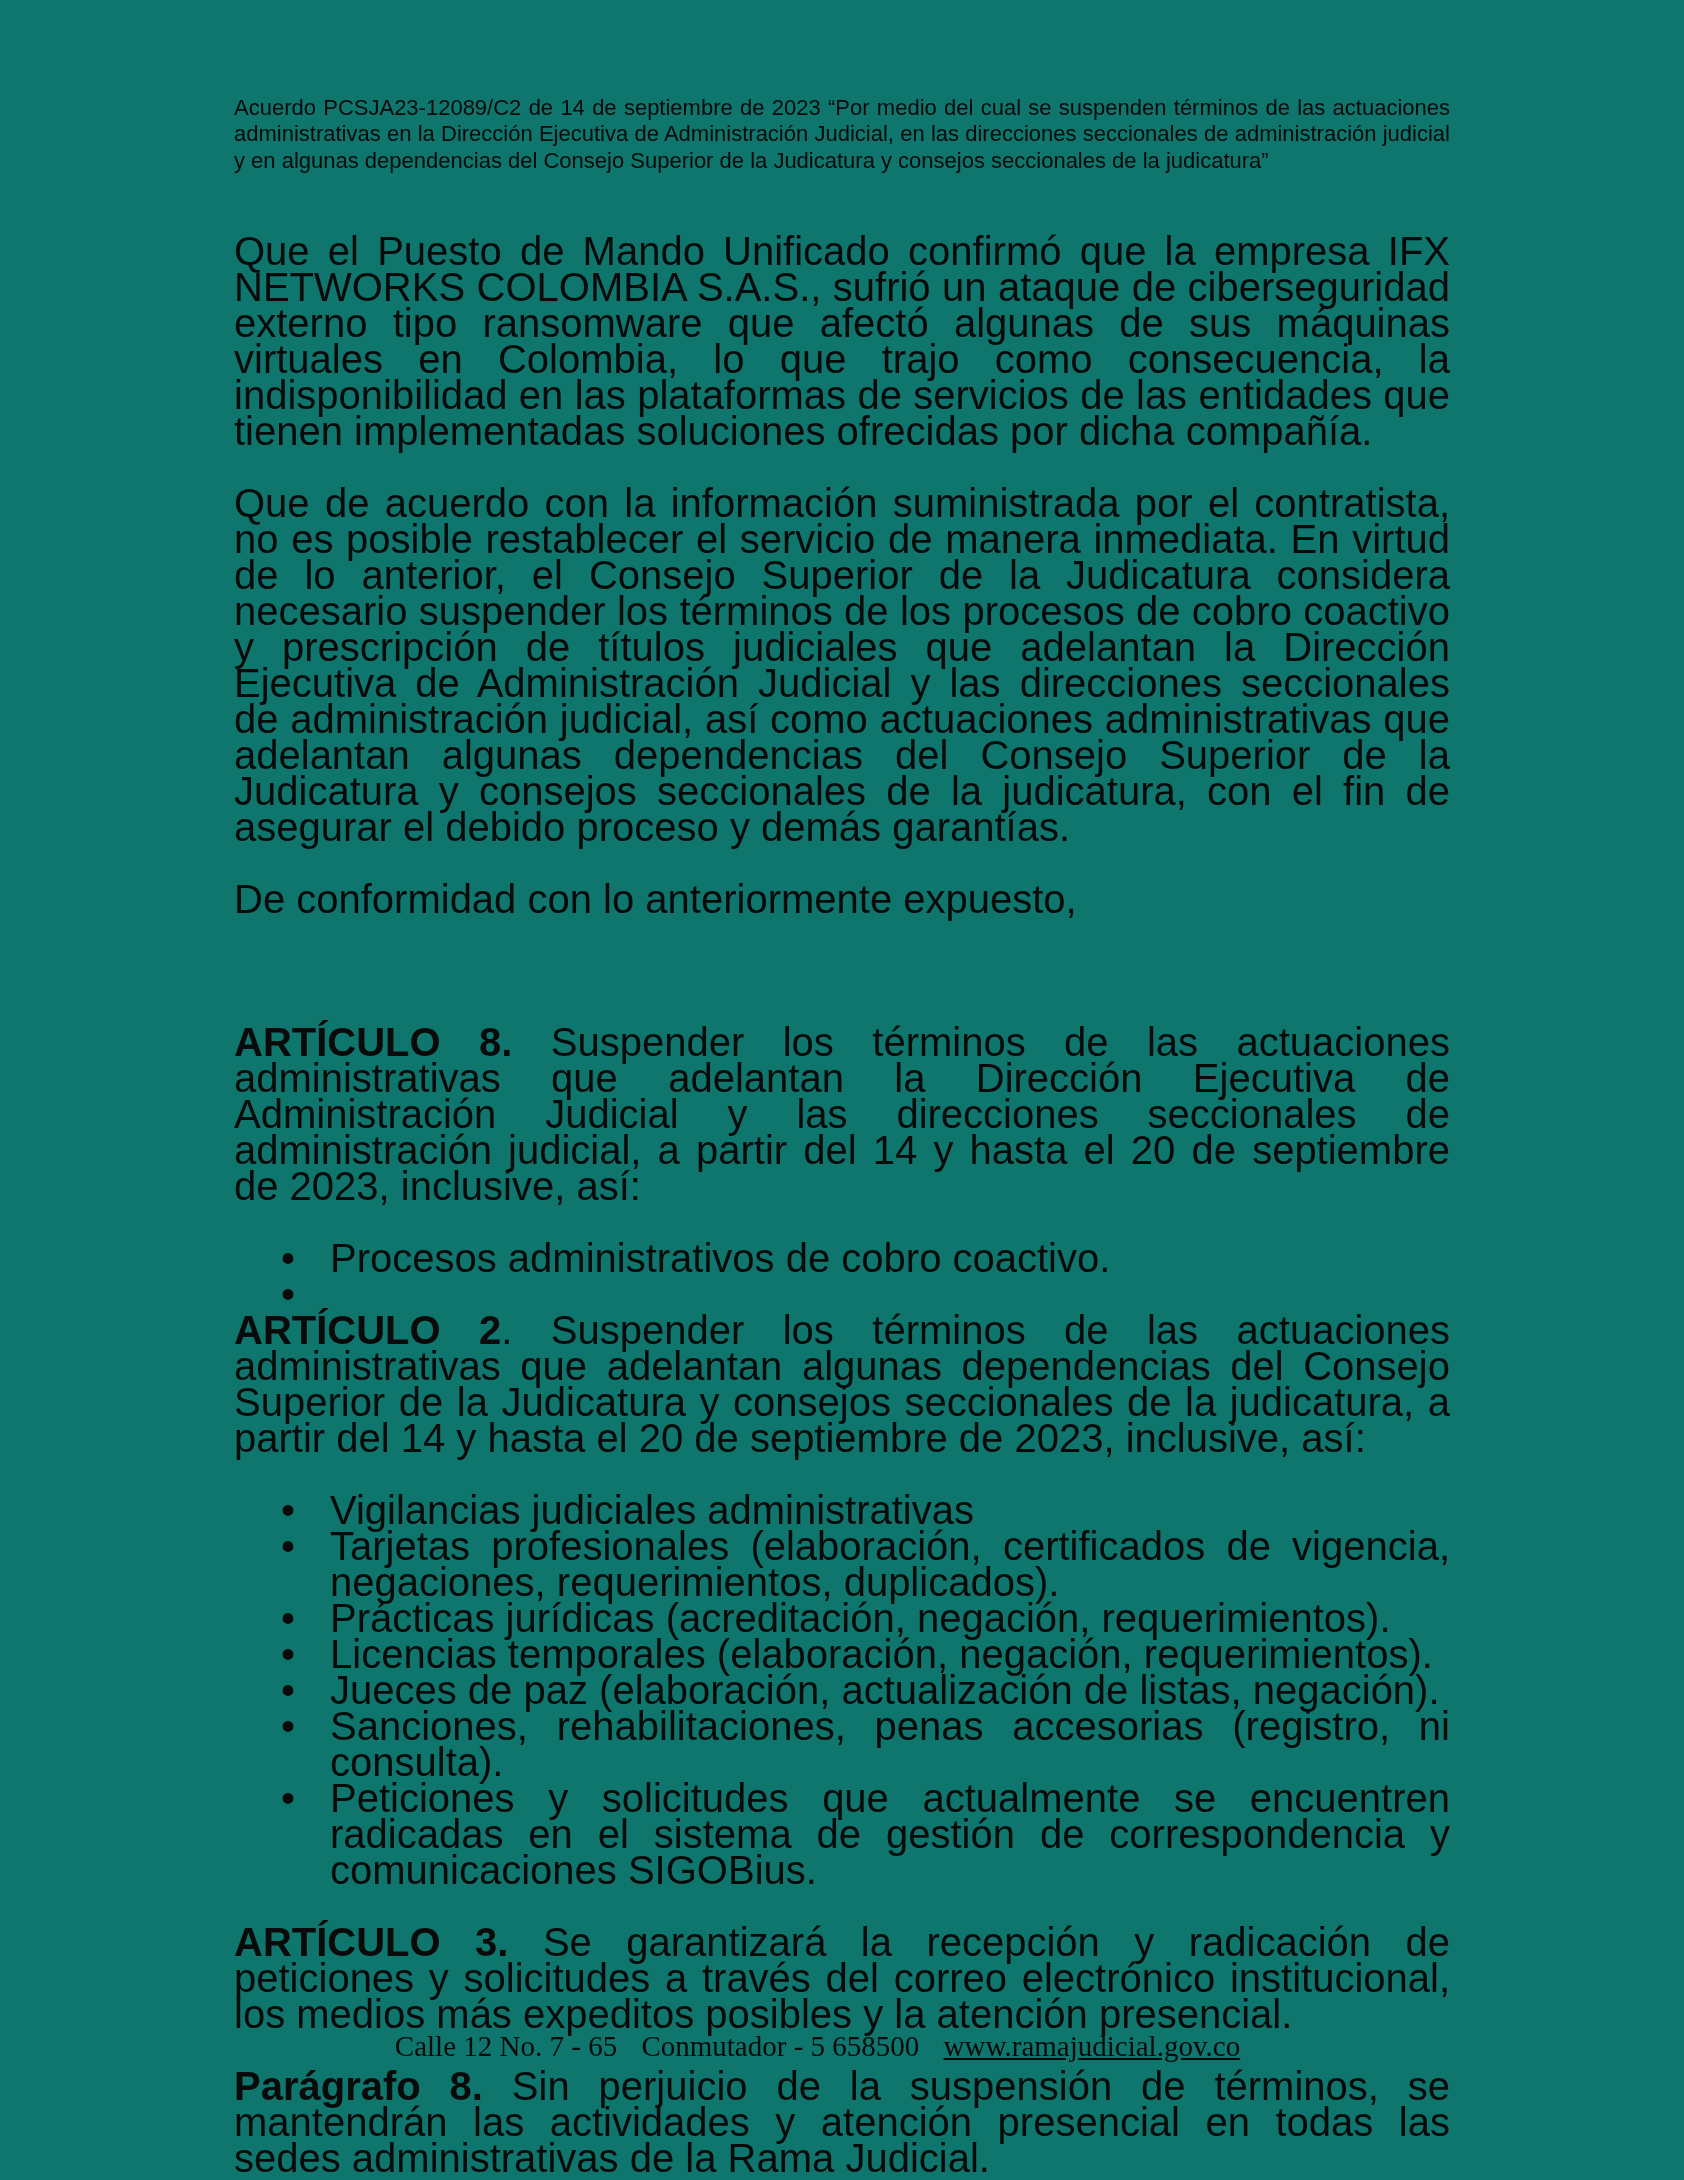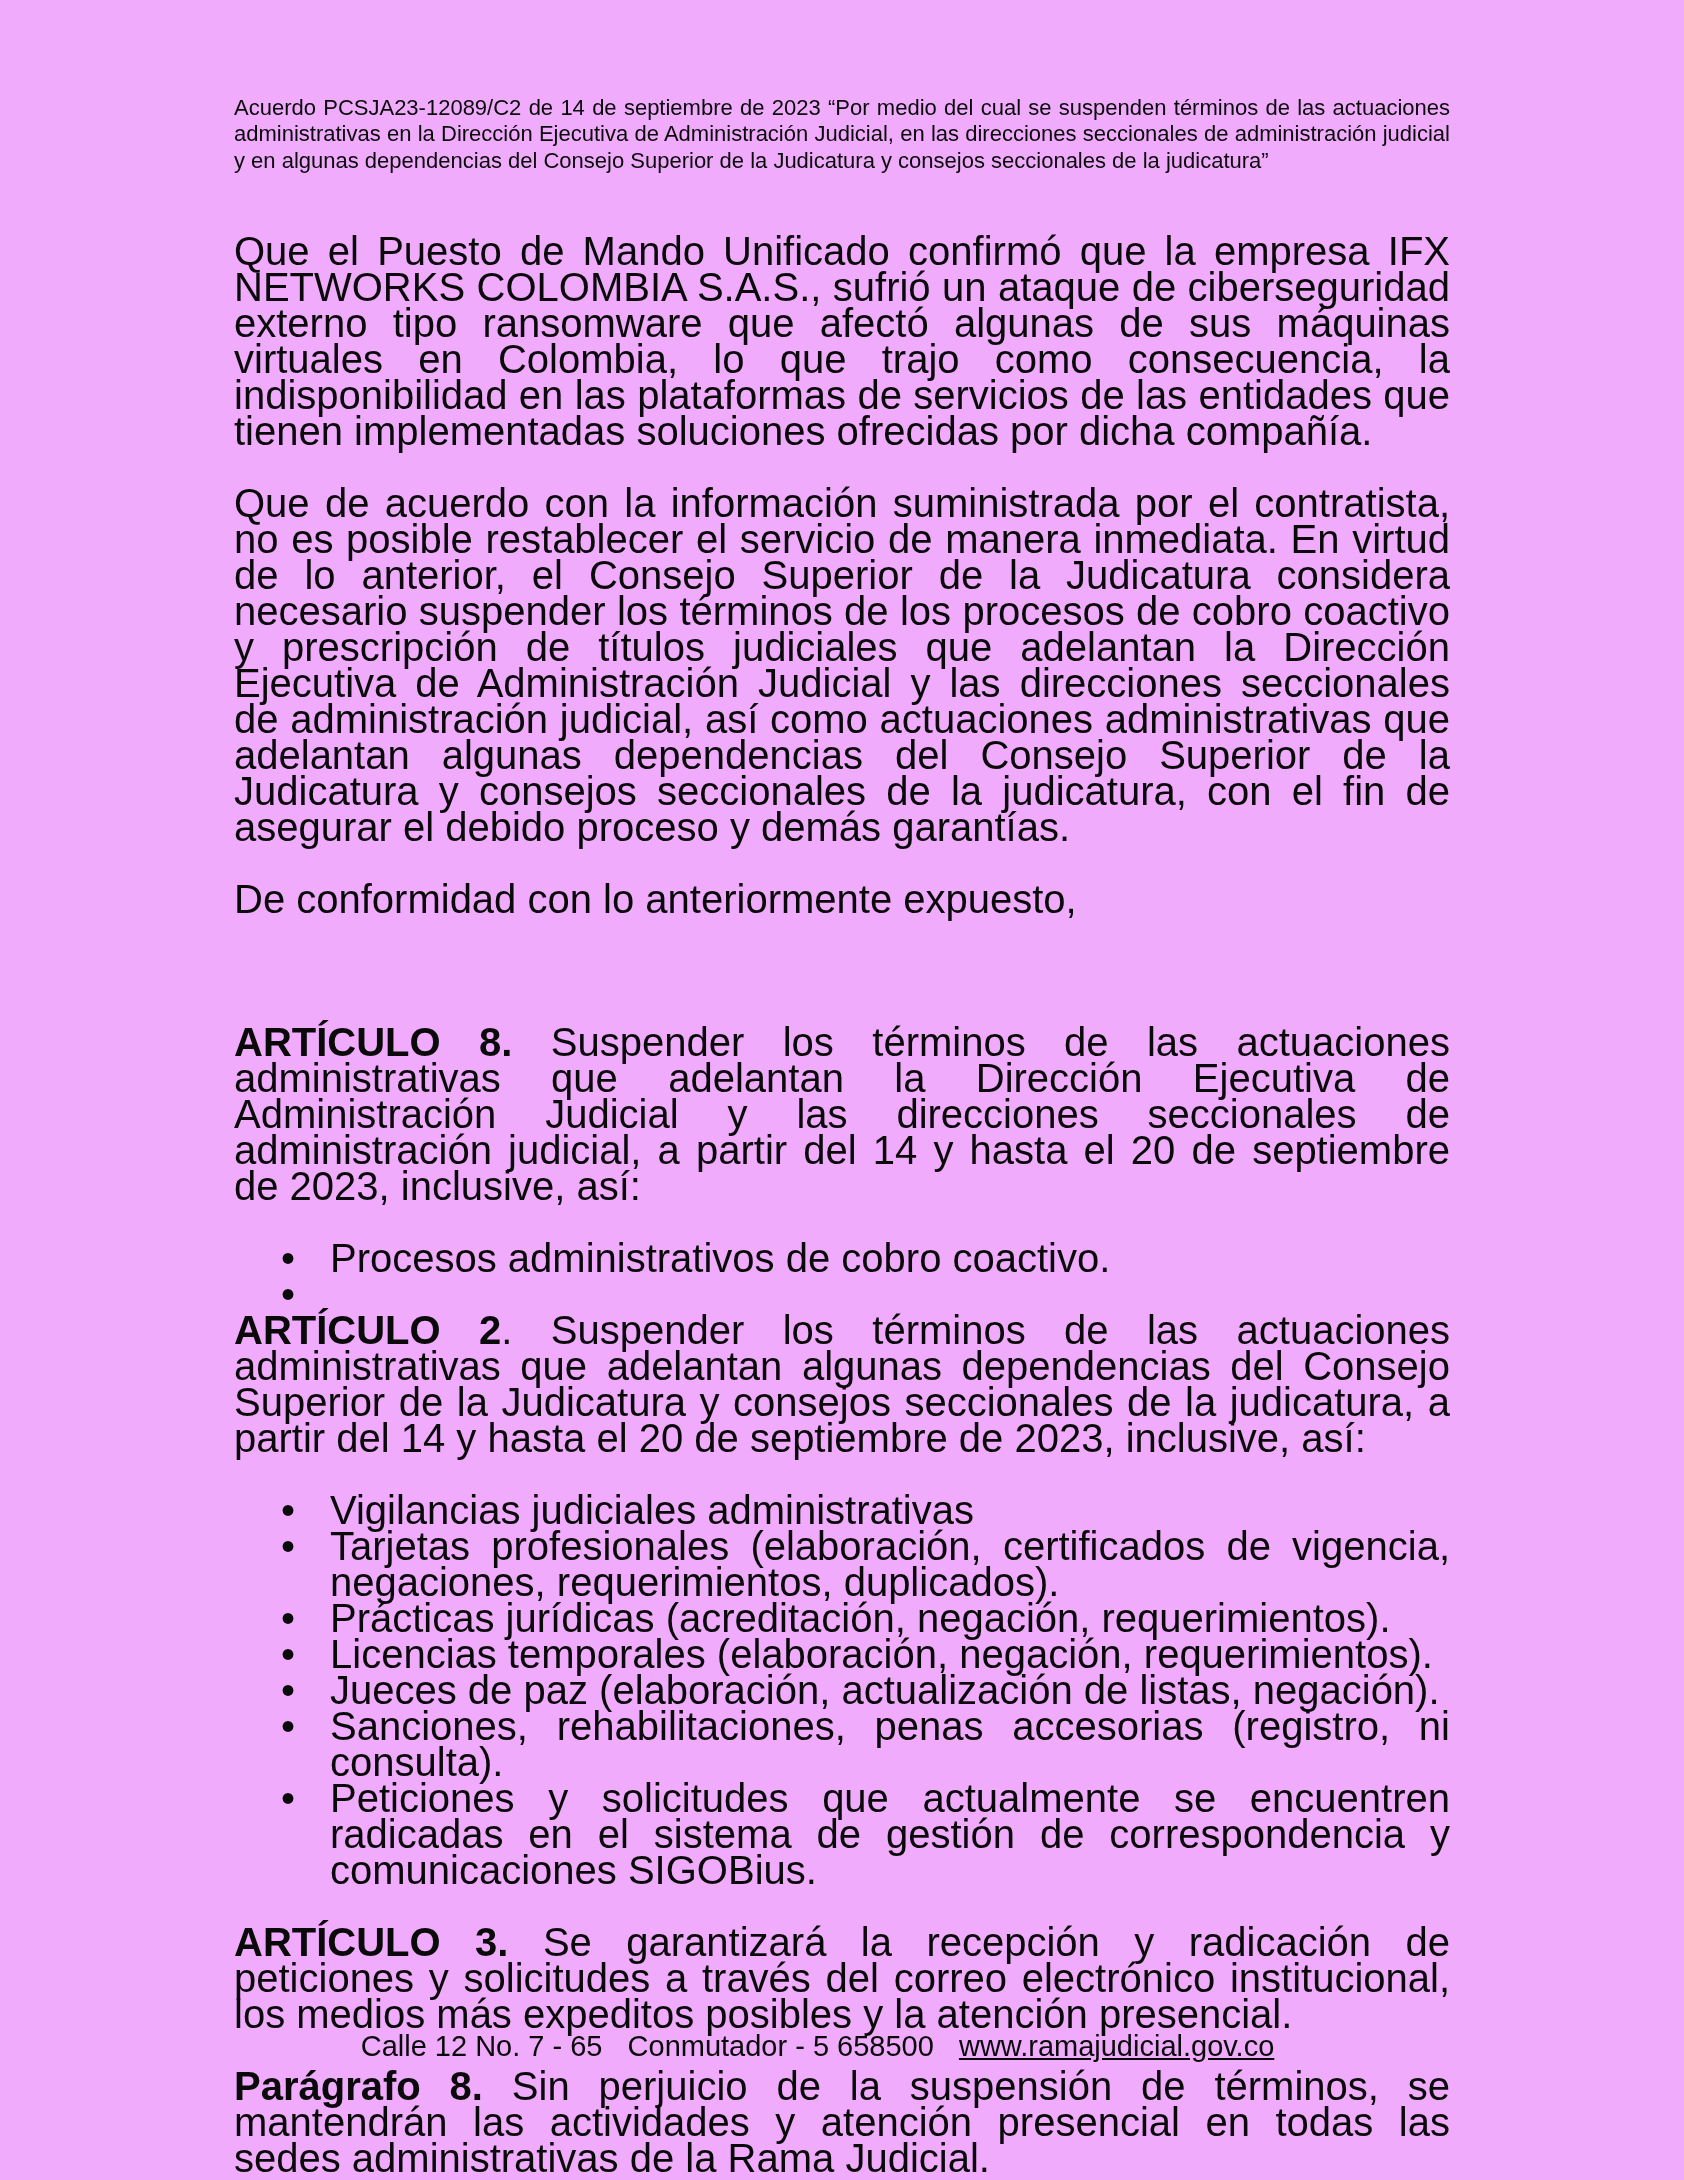--- a/index.html
+++ b/index.html
@@ -1,37 +1,37 @@
 <!DOCTYPE html>
 <html style="font-size:13.6px"><head>
 <meta charset="utf-8">
 <style>
   html, body { margin: 0; padding: 0; background: #ffffff; }
   body { width: 1685px; height: 2181px; position: relative; overflow: hidden; color: #0a0a0a; }
-  .page { position: absolute; left: 0; top: 0; width: 1685px; height: 2181px; background: #f0abfc; }
+  .page { position: absolute; left: 0; top: 0; width: 1685px; height: 2181px; background: #0f766e; }
   .header {
     position: absolute; left: 234px; top: 95px; width: 1216px;
     font-family: "Liberation Sans", sans-serif; font-size: 22px; line-height: 26.4px;
     text-align: justify; text-align-last: left;
   }
   .body {
     position: absolute; left: 234px; top: 233px; width: 1216px;
     font-family: "Liberation Sans", sans-serif; font-size: 40px; line-height: 36px;
   }
   .p { margin: 0; text-align: justify; }
   .gap { height: 36px; }
   .gap2 { height: 71px; }
   .center { text-align: center; font-weight: bold; margin: 0; }
   b { font-weight: bold; }
   ul { list-style: none; margin: 0; padding: 0; }
   ul li { position: relative; padding-left: 96px; text-align: justify; }
   ul li .bullet { position: absolute; left: 47px; top: 0; }
   .footer {
     position: absolute; left: 0; top: 2029px; width: 1635px; text-align: center;
-    font-family: Liberation Sans, sans-serif; font-size: 29px; line-height: 34px;
+    font-family: Liberation Serif, serif; font-size: 29px; line-height: 34px;
   }
   .footer span { margin: 0 8.5px; }
   .footer .link { text-decoration: underline; }
 </style>
 </head>
 <body>
 
 <div class="page">
 
   <div class="header">Acuerdo PCSJA23-12089/C2 de 14 de septiembre de 2023 “Por medio del cual se suspenden términos de las actuaciones administrativas en la Dirección Ejecutiva de Administración Judicial, en las direcciones seccionales de administración judicial y en algunas dependencias del Consejo Superior de la Judicatura y consejos seccionales de la judicatura”</div>

